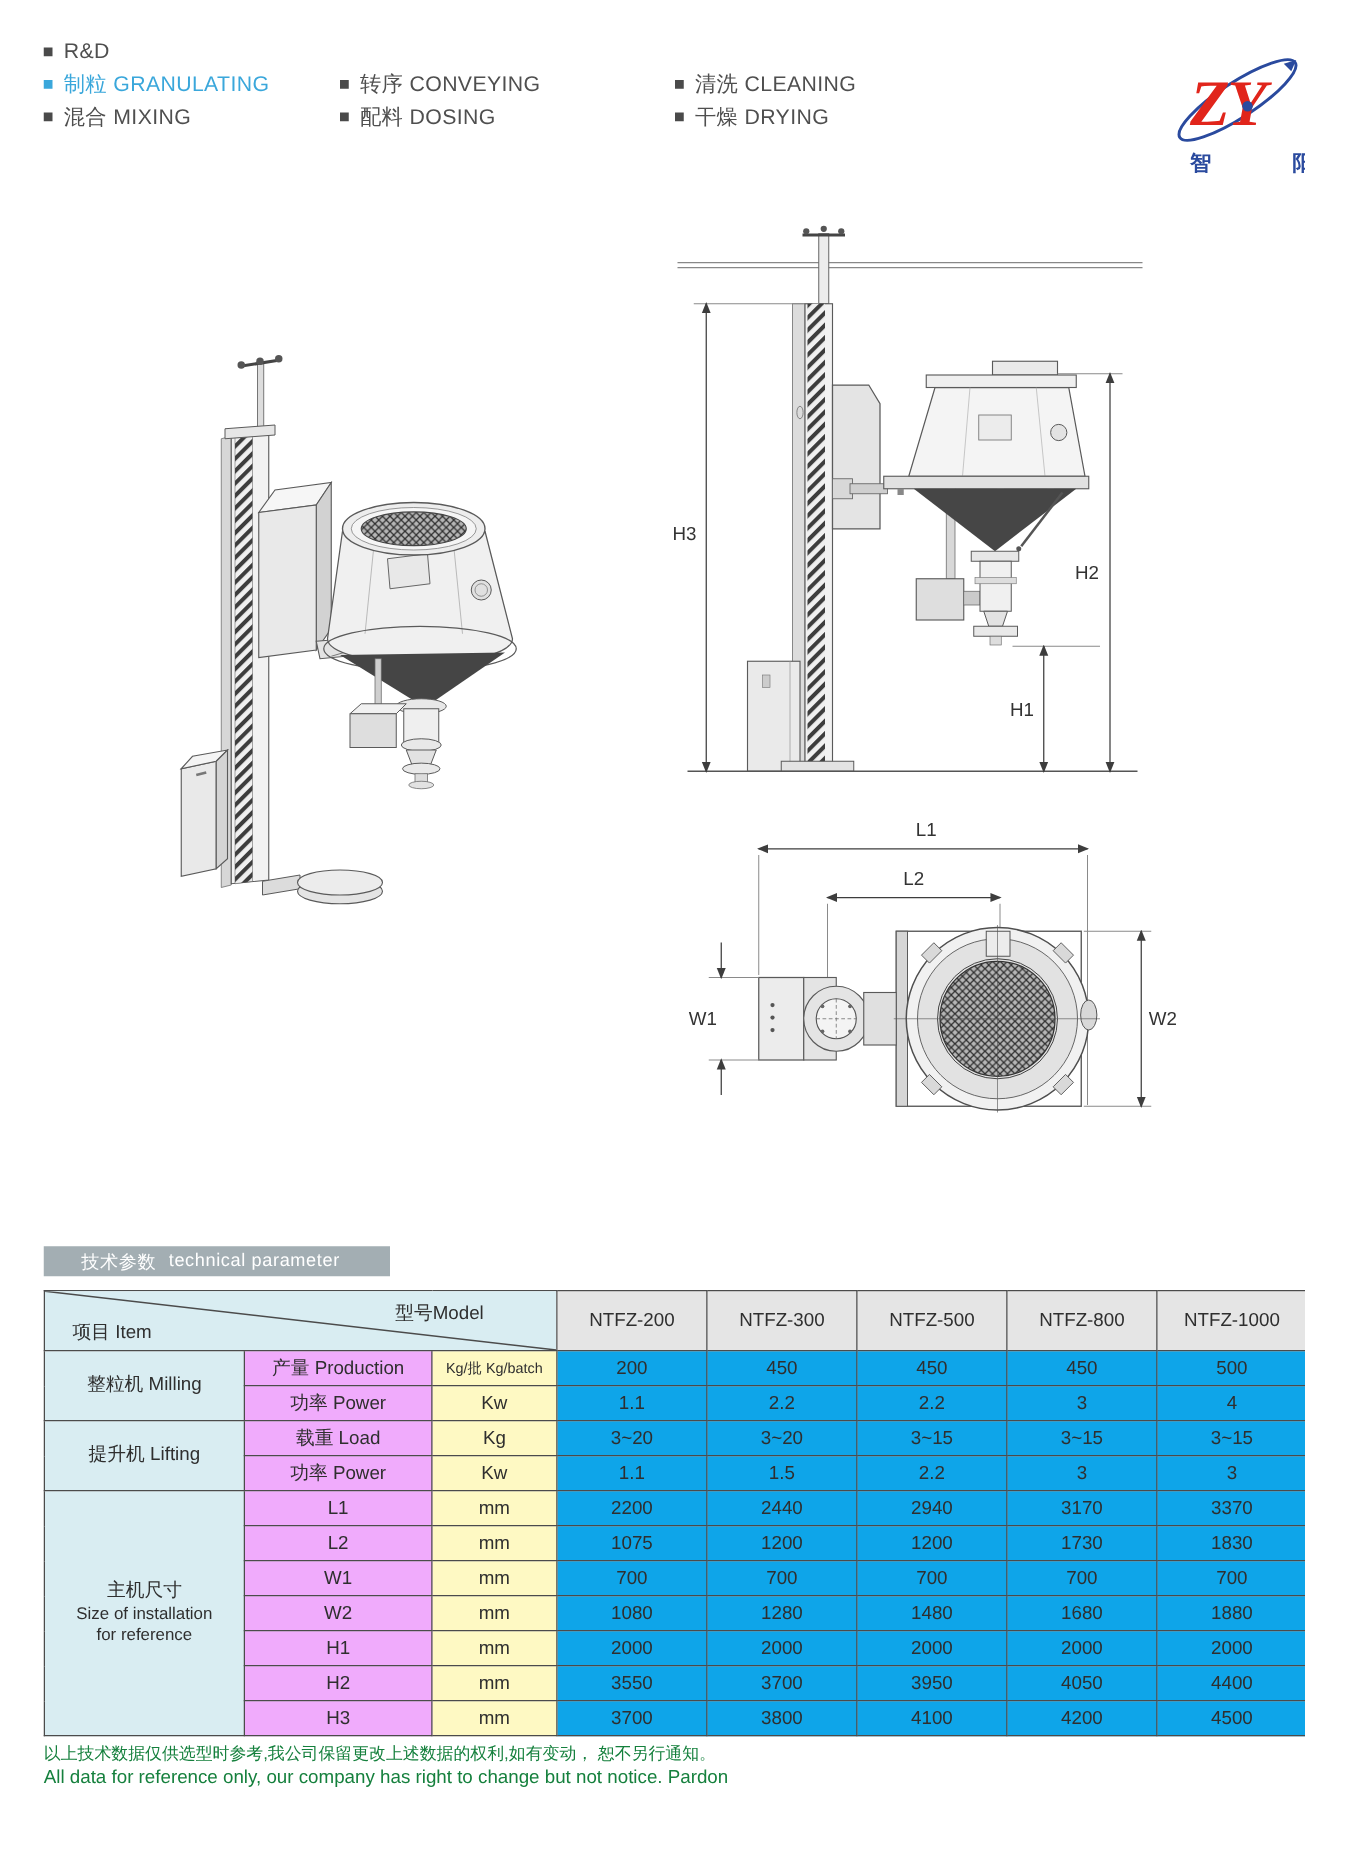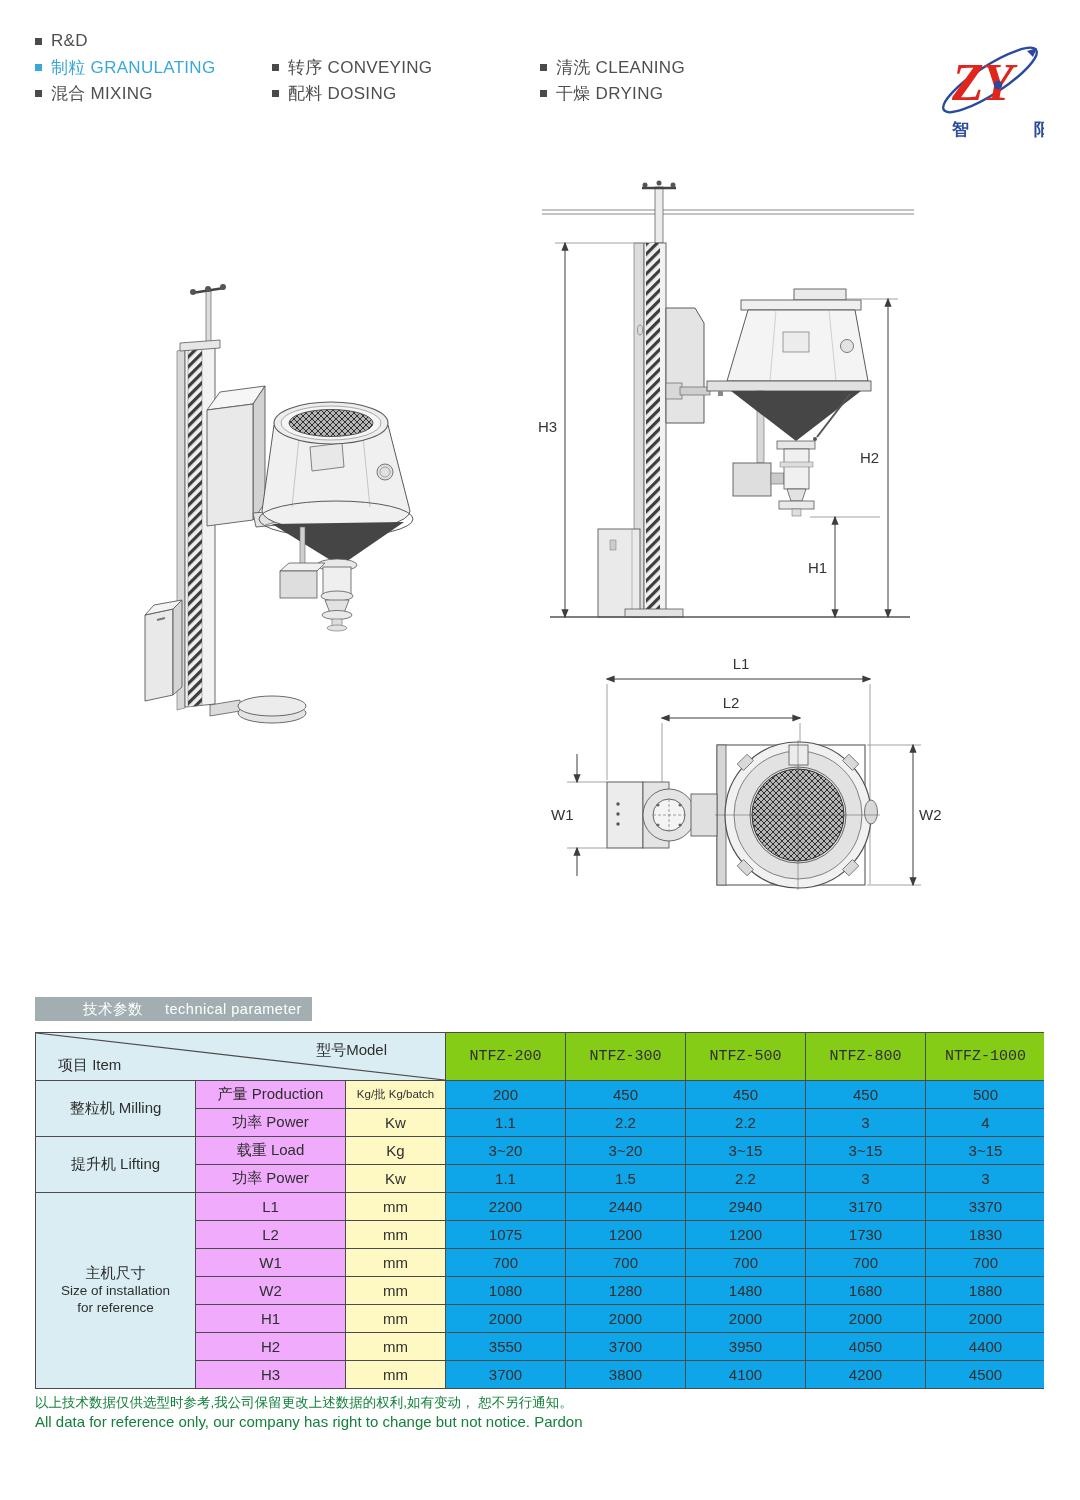--- a/index.html
+++ b/index.html
@@ -22,32 +22,32 @@
      padding-left:14px;white-space:nowrap;}
 
   
   .drawing{position:absolute;}
   .dim{font-size:15px;fill:#333;font-family:"Liberation Sans","DejaVu Sans",sans-serif;}
   .ext{stroke:#8a8a8a;stroke-width:.8;}
   .dimline{stroke:#3d3d3d;stroke-width:1;}
 
   
   .banner{position:absolute;left:35px;top:997px;width:277px;height:24px;background:#a3aeb3;
-     color:#fff;display:flex;align-items:center;padding-left:48px;box-sizing:border-box;
+     color:#fff;display:flex;align-items:center;padding-left:30px;box-sizing:border-box;
      font-size:14.5px;letter-spacing:.5px;}
-  .banner .t-en{margin-left:22px;}
+  .banner .t-en{margin-left:10px;}
 
   
   table.spec{position:absolute;left:35px;top:1032px;width:1010px;border-collapse:collapse;
      table-layout:fixed;border:1.5px solid #444;}
   table.spec th,table.spec td{border:1px solid #4b4b4b;text-align:center;vertical-align:middle;
      font-size:15px;color:#2f2f2f;padding:0;}
   table.spec thead tr{height:48px;}
   table.spec tbody tr{height:28px;}
-  th.model-th{background:#84cc16;font-weight:normal;font-size:15.5px;font-family:Liberation Mono, monospace;}
+  th.model-th{background:#e5e5e5;font-weight:normal;font-size:15.5px;}
   th.diag{background:#d9edf2;position:relative;font-weight:normal;}
   .diagline{position:absolute;left:0;top:0;width:100%;height:100%;}
   .diag-item{position:absolute;left:22px;bottom:5px;font-size:15px;}
   .diag-model{position:absolute;right:58px;top:8px;font-size:15px;}
   td.group-cell{background:#d9edf2;line-height:1.25;}
   td.group-cell div+div{font-size:13.5px;}
   td.param-cell{background:#f0abfc;}
   td.unit-cell{background:#fef9c3;}
   td.unit-cell.small{font-size:11.5px;}
   td.val-cell{background:#0ea5e9;}

